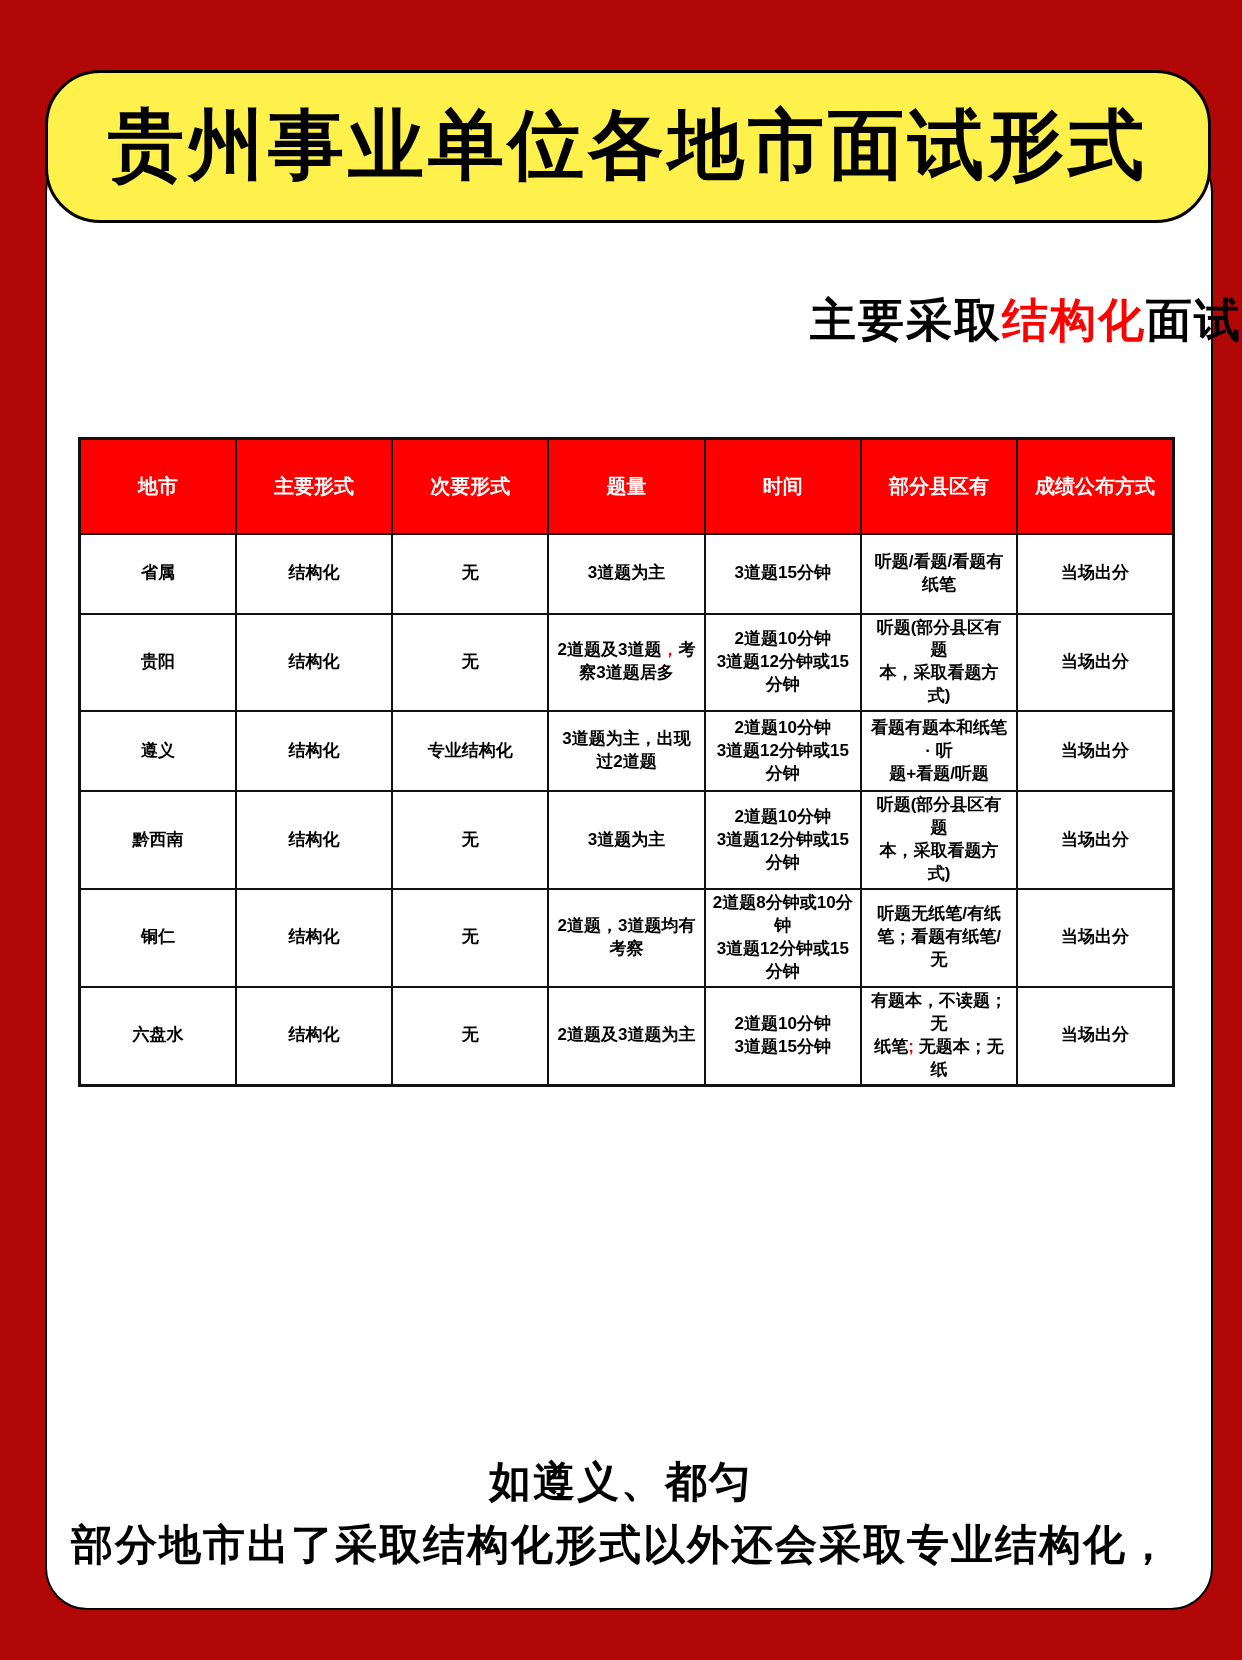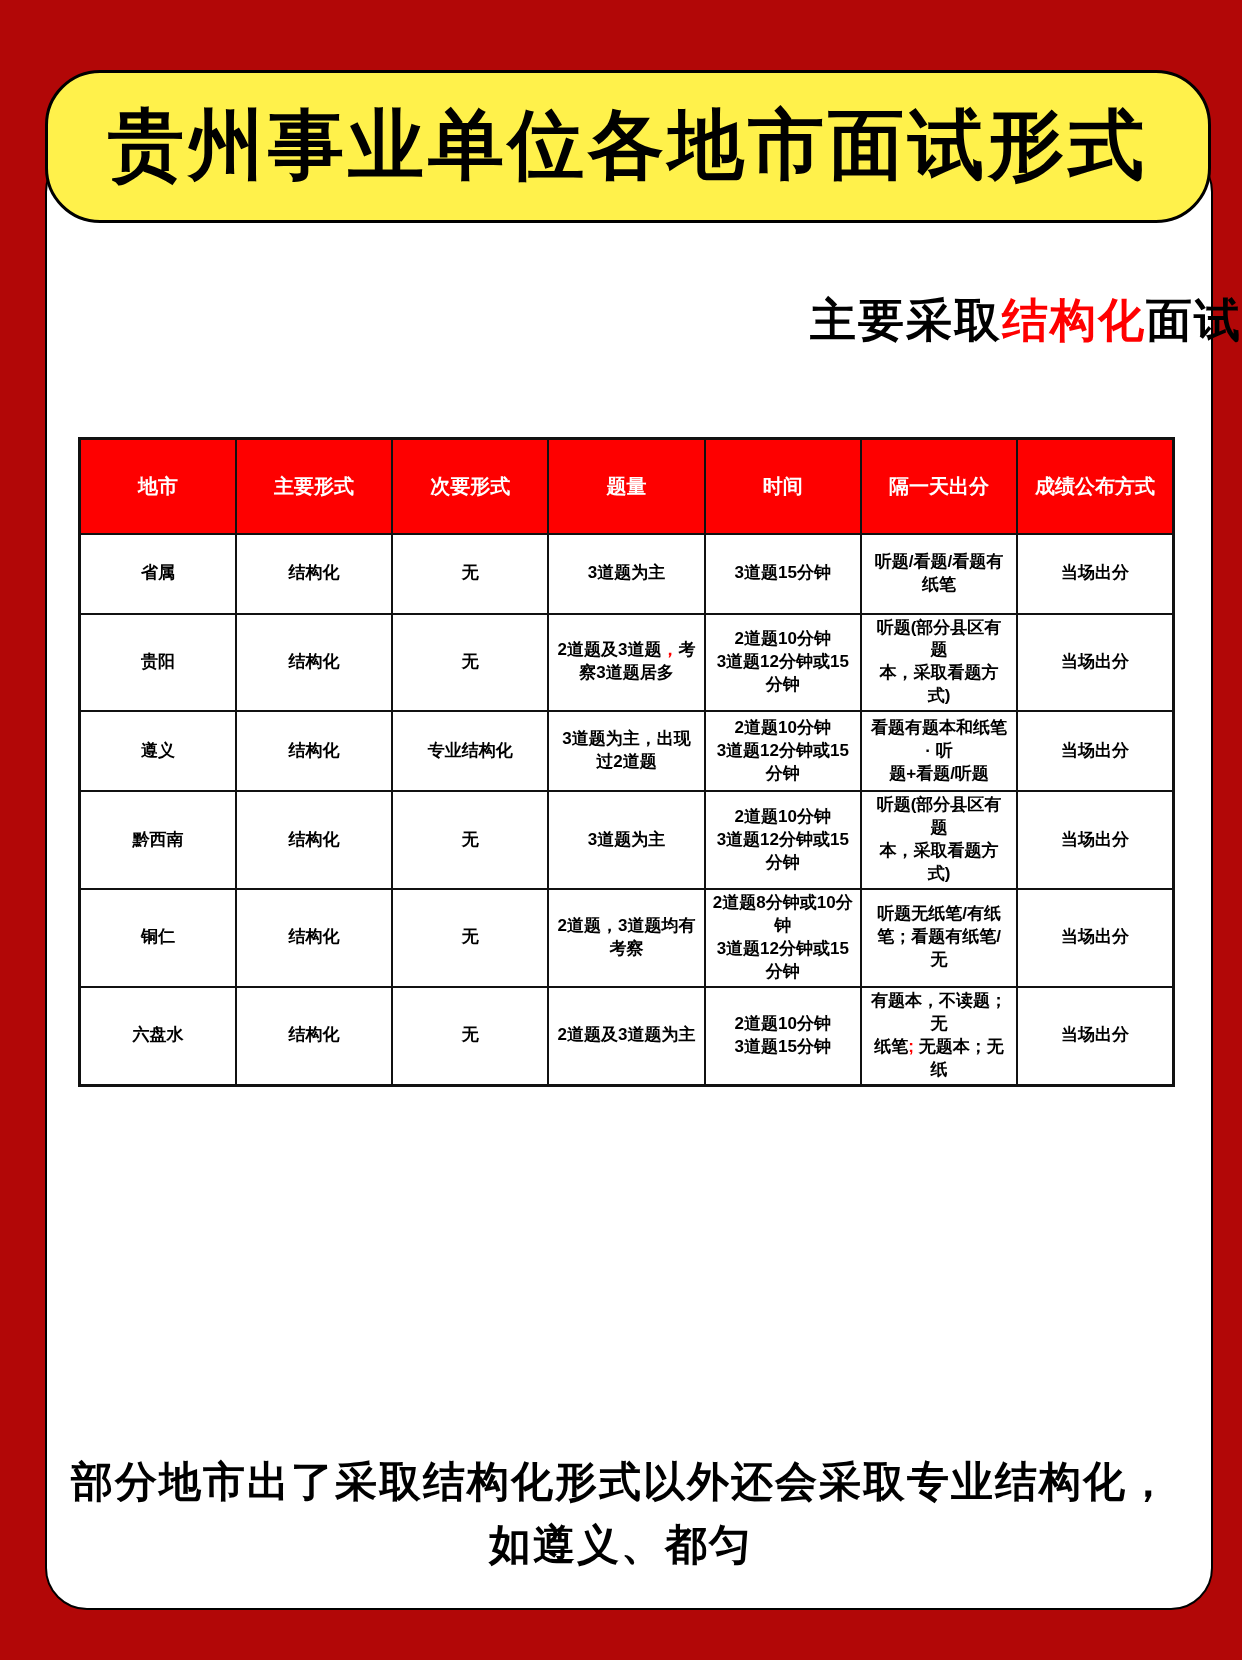--- a/index.html
+++ b/index.html
@@ -123,21 +123,21 @@
   </div>
 
   <table class="itable">
     <thead>
       <tr id="header-row">
           <th>地市</th>
           <th>主要形式</th>
           <th>次要形式</th>
           <th>题量</th>
           <th>时间</th>
-          <th>隔一天出分</th>
+          <th>部分县区有</th>
           <th>成绩公布方式</th>
         </tr>
     </thead>
     <tbody id="table-body">
         <tr>
           <td><span>省属</span></td>
           <td><span>结构化</span></td>
           <td><span>无</span></td>
           <td><span>3道题为主</span></td>
           <td><span>3道题15分钟</span></td>
@@ -213,17 +213,17 @@
           <td><span>有题本，不读题；
 无
 纸笔</span><span class="red">;</span><span> 无题本；无
 纸</span></td>
           <td><span>当场出分</span></td>
         </tr>
       </tbody>
   </table>
 
   <div class="footer">
+    <div>如遵义、都匀</div>
     <div>部分地市出了采取结构化形式以外还会采取专业结构化，</div>
-    <div>如遵义、都匀</div>
   </div>
 
 </div>
 
 </body></html>

